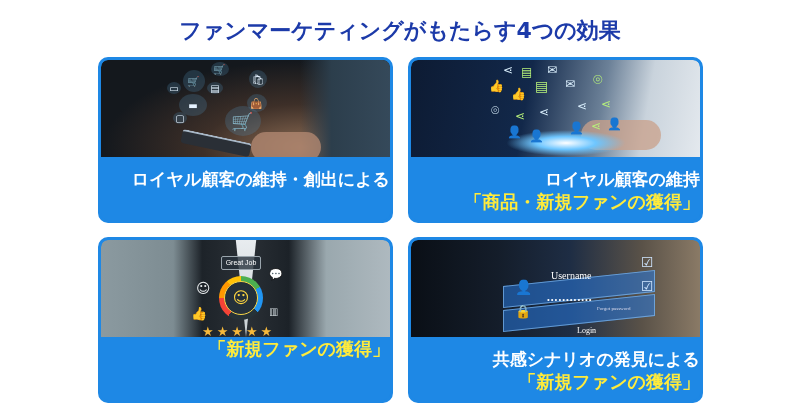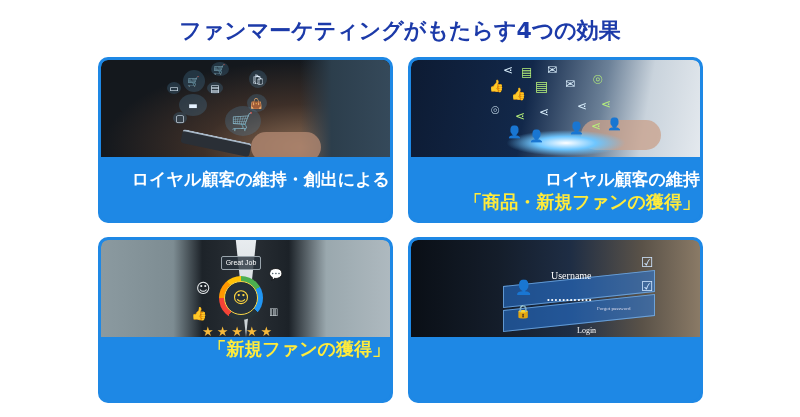--- a/index.html
+++ b/index.html
@@ -158,13 +158,17 @@
     <div class="loginbar lb2"></div>
     <span class="lbtext" style="left:104px;top:39px;font-size:14px;">👤</span>
     <span class="lbtext" style="left:140px;top:30px;font-size:10px;">Username</span>
     <span class="lbtext" style="left:104px;top:64px;font-size:13px;">🔒</span>
     <span class="lbtext" style="left:136px;top:56px;font-size:8px;letter-spacing:1px;">••••••••••••</span>
     <span class="lbtext" style="left:186px;top:66px;font-size:5px;color:#dde;">Forgot password</span>
     <span class="lbtext" style="left:166px;top:86px;font-size:8px;">Login</span>
     <span class="check" style="left:230px;top:14px;">☑</span>
     <span class="check" style="left:230px;top:38px;">☑</span>
   </div>
+  <div class="caption">
+    <div class="cap1">共感シナリオの発見による</div>
+    <div class="cap2">「新規ファンの獲得」</div>
+  </div>
 </div>
 
 </body></html>

